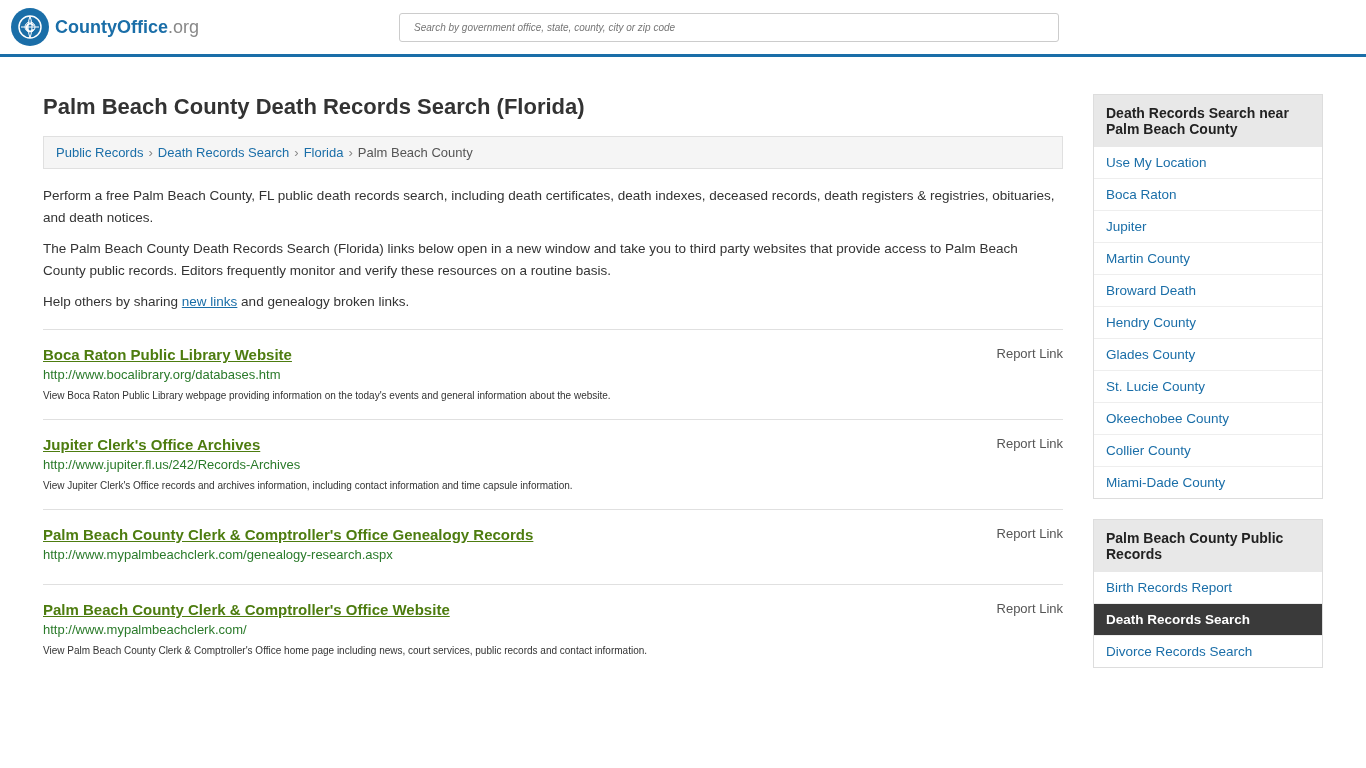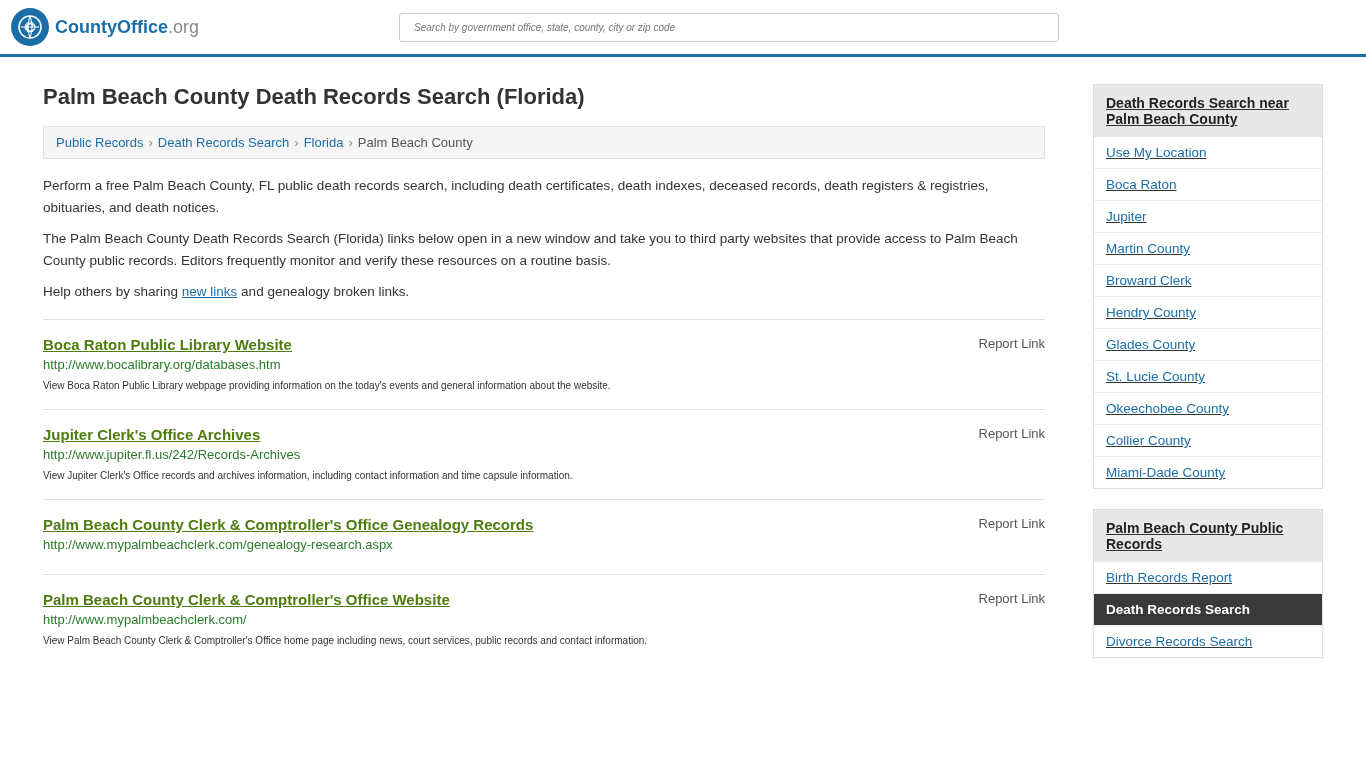--- a/index.html
+++ b/index.html
@@ -52,24 +52,24 @@
       border-radius: 3px;
       font-size: 10px;
       color: #999;
       outline: none;
       font-style: italic;
     }
 
     
     .main-container {
       max-width: 1320px;
-      margin: 7px auto;
+      margin: 17px auto;
       padding: 20px 20px;
       display: flex;
-      gap: 48px;
+      gap: 30px;
     }
 
     
     .content {
       flex: 1;
     }
     .page-title {
       font-size: 22px;
       font-weight: bold;
       color: #333;
@@ -140,21 +140,20 @@
       line-height: 1.5;
     }
 
     
     .sidebar {
       width: 230px;
       flex-shrink: 0;
     }
     .sidebar-section {
       margin-bottom: 20px;
-      text-decoration: underline;
     }
     .sidebar-heading {
       background: #e8e8e8;
       padding: 10px 12px;
       font-weight: bold;
       font-size: 14px;
       color: #222;
       margin-bottom: 0;
       border: 1px solid #ddd;
       border-bottom: none;
@@ -280,21 +279,21 @@
           <li>
             <a href="#">Boca Raton</a>
           </li>
           <li>
             <a href="#">Jupiter</a>
           </li>
           <li>
             <a href="#">Martin County</a>
           </li>
           <li>
-            <a href="#">Broward Clerk</a>
+            <a href="#">Broward Death</a>
           </li>
           <li>
             <a href="#">Hendry County</a>
           </li>
           <li>
             <a href="#">Glades County</a>
           </li>
           <li>
             <a href="#">St. Lucie County</a>
           </li>

